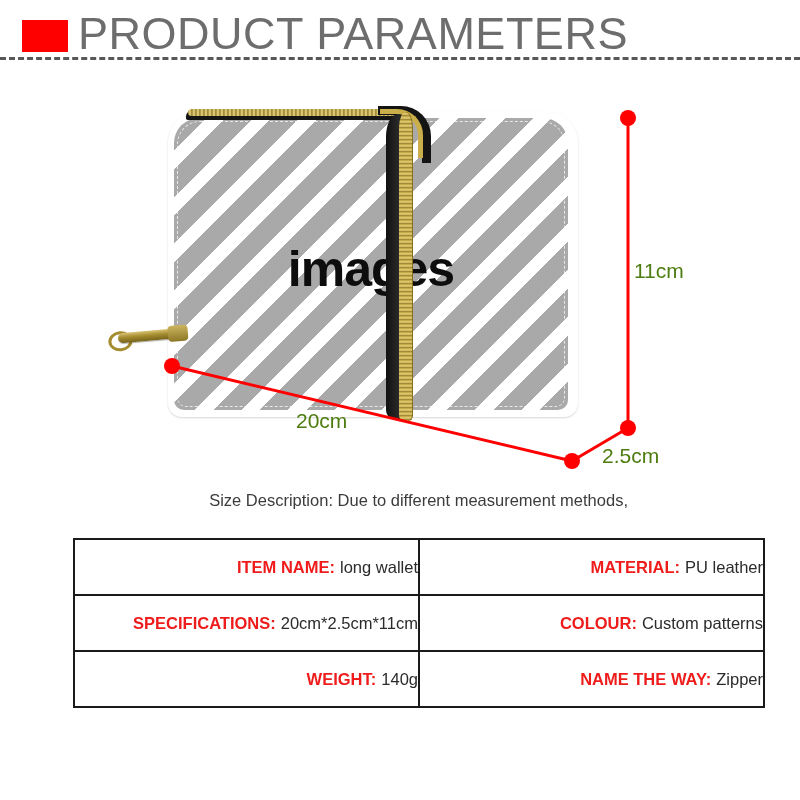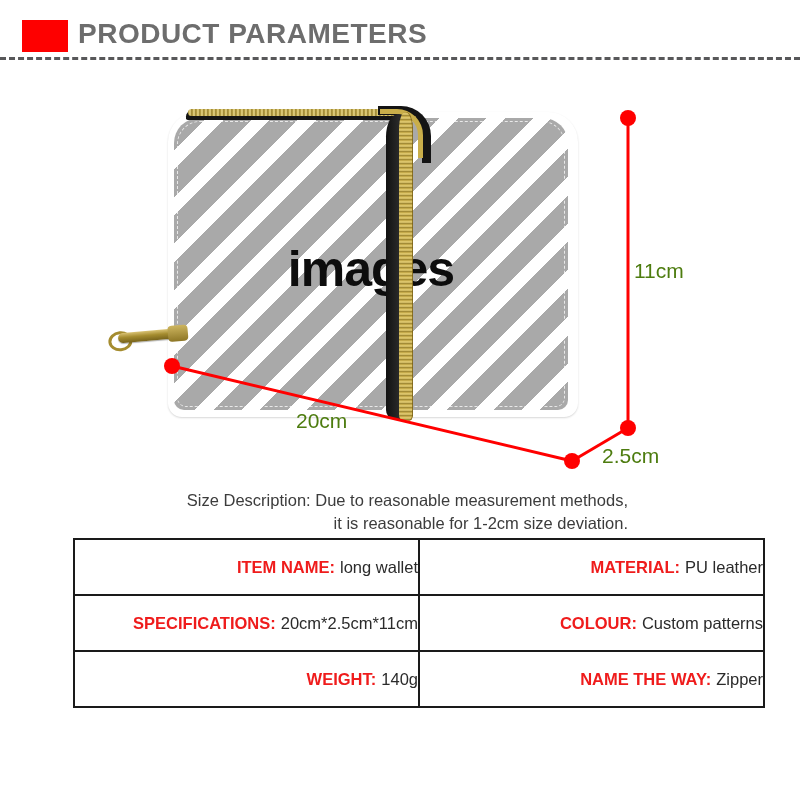--- a/index.html
+++ b/index.html
@@ -25,22 +25,22 @@
   }
   #header-swatch {
     position: absolute;
     left: 22px; top: 20px;
     width: 46px; height: 32px;
     background: #fe0000;
   }
   #header-title {
     position: absolute;
     left: 78px; top: 13px;
-    font-size: 28px;
-    font-weight: 700;
+    font-size: 45px;
+    font-weight: 400;
     letter-spacing: 0.5px;
     color: #6d6d6d;
     white-space: nowrap;
     line-height: 42px;
   }
   #header-rule {
     position: absolute;
     left: 0; top: 57px;
     width: 800px; height: 0;
     border-top: 3px dashed #58585a;
@@ -305,22 +305,21 @@
   <circle cx="628" cy="428" r="8" fill="#ff0000"></circle>
   <circle cx="572" cy="461" r="8" fill="#ff0000"></circle>
   <circle cx="172" cy="366" r="8" fill="#ff0000"></circle>
 </svg>
 
 <div class="dim-label" id="label-height">11cm</div>
 <div class="dim-label" id="label-width">20cm</div>
 <div class="dim-label" id="label-depth">2.5cm</div>
 
 <div id="size-note">
-  <span>Size Description: Due to reasonable measurement methods,</span><br>
-  <span>it is reasonable for 1-2cm size deviation.</span>
+  <span>Size Description: Due to different measurement methods,</span><br>
 </div>
 
 <table id="spec-table">
   <tbody>
     <tr>
       <td class="col-left">
         <span class="cell-key">ITEM NAME:</span><span class="cell-val">long wallet</span>
       </td>
       <td class="col-right">
         <span class="cell-key">MATERIAL:</span><span class="cell-val">PU leather</span>

